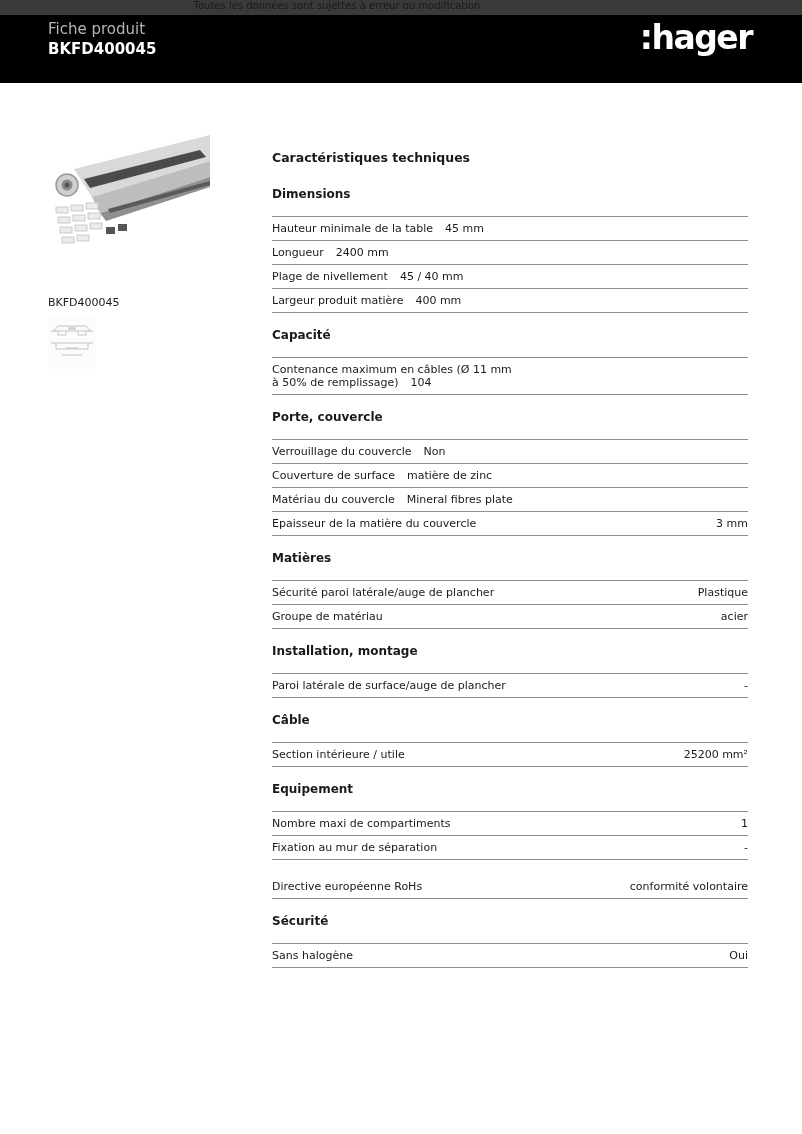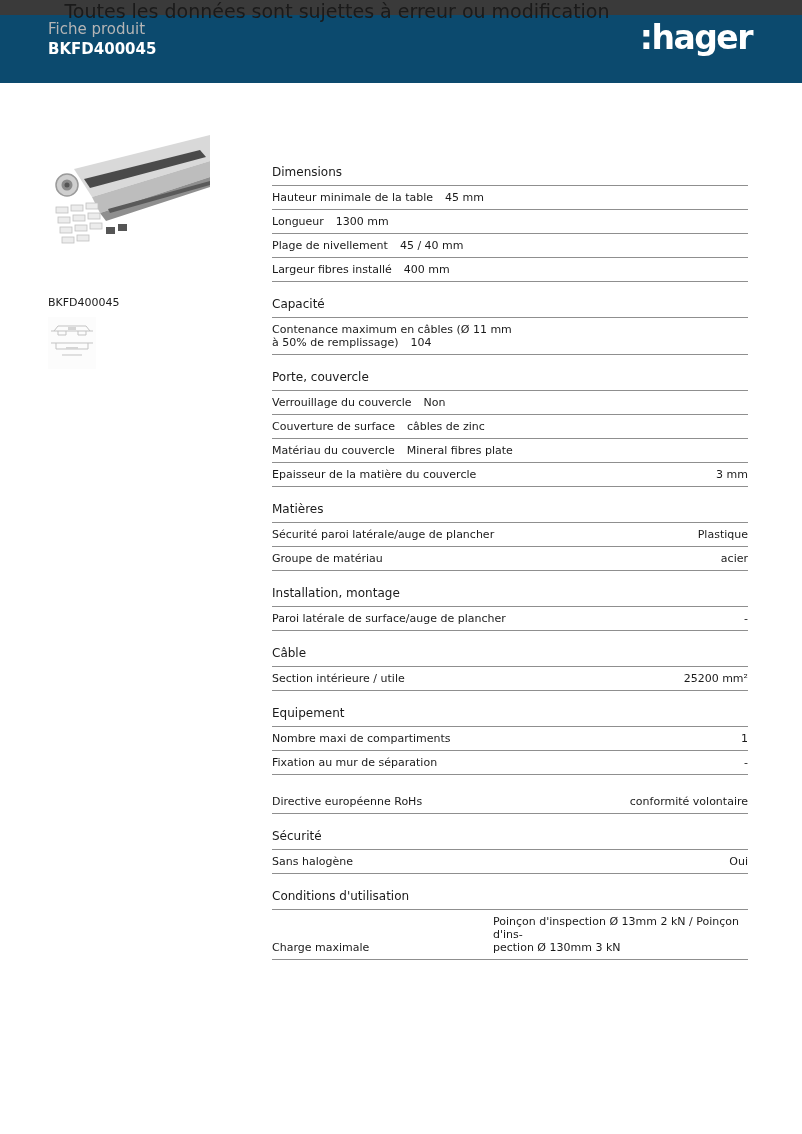--- a/index.html
+++ b/index.html
@@ -1,45 +1,45 @@
 <!DOCTYPE html>
 <html><head>
 <meta charset="utf-8">
 <style>
   * { margin:0; padding:0; box-sizing:border-box; }
   html,body { background:#ffffff; }
   body { font-family:"DejaVu Sans","Liberation Sans",sans-serif; color:#1a1a1a; }
   .page { position:relative; width:802px; height:1134px; background:#ffffff; overflow:hidden; }
 
   
-  .header { position:absolute; left:0; top:0; width:802px; height:83px; background:#0c4a6e; }
+  .header { position:absolute; left:0; top:0; width:802px; height:83px; background:#000000; }
   .doc-type { position:absolute; left:48px; top:20px; font-size:15px; color:#b5b5b5; }
   .ref { position:absolute; left:48px; top:40px; font-size:15px; font-weight:bold; color:#ffffff; }
   .logo { position:absolute; right:50px; top:18px; font-size:33px; font-weight:bold; letter-spacing:-1.5px; color:#ffffff; }
 
   
   .left-col { position:absolute; left:48px; top:131px; width:162px; }
   .product-photo { width:162px; height:131px; }
   .left-caption { margin-top:34px; font-size:11px; color:#1a1a1a; }
   .thumb { margin-top:8px; width:48px; height:52px; }
 
   
   .right-col { position:absolute; left:272px; top:150px; width:476px; }
   .main-title { font-size:12.5px; font-weight:bold; margin-bottom:22px; }
   .spec-section { margin-top:15px; }
-  .sec-title { font-size:12px; font-weight:normal; padding-bottom:6px; border-bottom:1px solid #8f8f8f; }
+  .sec-title { font-size:12px; font-weight:bold; padding-bottom:15px; border-bottom:1px solid #8f8f8f; }
   .spec-row { font-size:11px; line-height:13px; padding:5px 0 5px; border-bottom:1px solid #8f8f8f; }
   .spec-row .lbl { white-space:pre-line; }
   .spec-row.inline .val { margin-left:12px; }
   .spec-row.right { display:flex; justify-content:space-between; align-items:flex-end; gap:20px; }
   .spec-row.right .val { text-align:left; max-width:255px; white-space:pre-line; }
 
   
   .footer-bar { position:absolute; left:0; top:1081; width:802px; height:15px; background:#3a3a3a; }
-  .footer-text { position:absolute; left:0; top:1096; width:674px; text-align:center; font-size:19px; color:#1a1a1a; }
+  .footer-text { position:absolute; left:0; top:1096; width:674px; text-align:center; font-size:10px; color:#1a1a1a; }
 </style>
 </head>
 <body>
 
 <div class="page">
 
   <header class="header">
     <div class="doc-type">Fiche produit</div>
     <div class="ref">BKFD400045</div>
     <div class="logo">:hager</div>
@@ -95,37 +95,38 @@
         </g>
         <g fill="#d5d5d5">
           <rect x="20" y="10" width="8" height="3"></rect>
           <rect x="18" y="30" width="12" height="2"></rect>
         </g>
       </svg>
     </div>
   </div>
 
   <div class="right-col">
+    <h2 class="main-title">Caractéristiques techniques</h2>
     <div id="sections">
         <div class="spec-section">
           <div class="sec-title">Dimensions</div>
           <div class="spec-row inline"><span class="lbl">Hauteur minimale de la table</span><span class="val">45 mm</span></div>
-          <div class="spec-row inline"><span class="lbl">Longueur</span><span class="val">1300 mm</span></div>
+          <div class="spec-row inline"><span class="lbl">Longueur</span><span class="val">2400 mm</span></div>
           <div class="spec-row inline"><span class="lbl">Plage de nivellement</span><span class="val">45 / 40 mm</span></div>
-          <div class="spec-row inline"><span class="lbl">Largeur fibres installé</span><span class="val">400 mm</span></div>
+          <div class="spec-row inline"><span class="lbl">Largeur produit matière</span><span class="val">400 mm</span></div>
         </div>
         <div class="spec-section">
           <div class="sec-title">Capacité</div>
           <div class="spec-row inline"><span class="lbl">Contenance maximum en câbles (Ø 11 mm
 à 50% de remplissage)</span><span class="val">104</span></div>
         </div>
         <div class="spec-section">
           <div class="sec-title">Porte, couvercle</div>
           <div class="spec-row inline"><span class="lbl">Verrouillage du couvercle</span><span class="val">Non</span></div>
-          <div class="spec-row inline"><span class="lbl">Couverture de surface</span><span class="val">câbles de zinc</span></div>
+          <div class="spec-row inline"><span class="lbl">Couverture de surface</span><span class="val">matière de zinc</span></div>
           <div class="spec-row inline"><span class="lbl">Matériau du couvercle</span><span class="val">Mineral fibres plate</span></div>
           <div class="spec-row right">
             <span class="lbl">Epaisseur de la matière du couvercle</span>
             <span class="val">3 mm</span>
           </div>
         </div>
         <div class="spec-section">
           <div class="sec-title">Matières</div>
           <div class="spec-row right">
             <span class="lbl">Sécurité paroi latérale/auge de plancher</span>
@@ -167,27 +168,19 @@
             <span class="val">conformité volontaire</span>
           </div>
         </div>
         <div class="spec-section">
           <div class="sec-title">Sécurité</div>
           <div class="spec-row right">
             <span class="lbl">Sans halogène</span>
             <span class="val">Oui</span>
           </div>
         </div>
-        <div class="spec-section">
-          <div class="sec-title">Conditions d'utilisation</div>
-          <div class="spec-row right">
-            <span class="lbl">Charge maximale</span>
-            <span class="val">Poinçon d'inspection Ø 13mm 2 kN / Poinçon d'ins-
-pection Ø 130mm 3 kN</span>
-          </div>
-        </div>
       </div>
   </div>
 
   <div class="footer-bar"></div>
   <div class="footer-text">Toutes les données sont sujettes à erreur ou modification</div>
 
 </div>
 
 </body></html>

